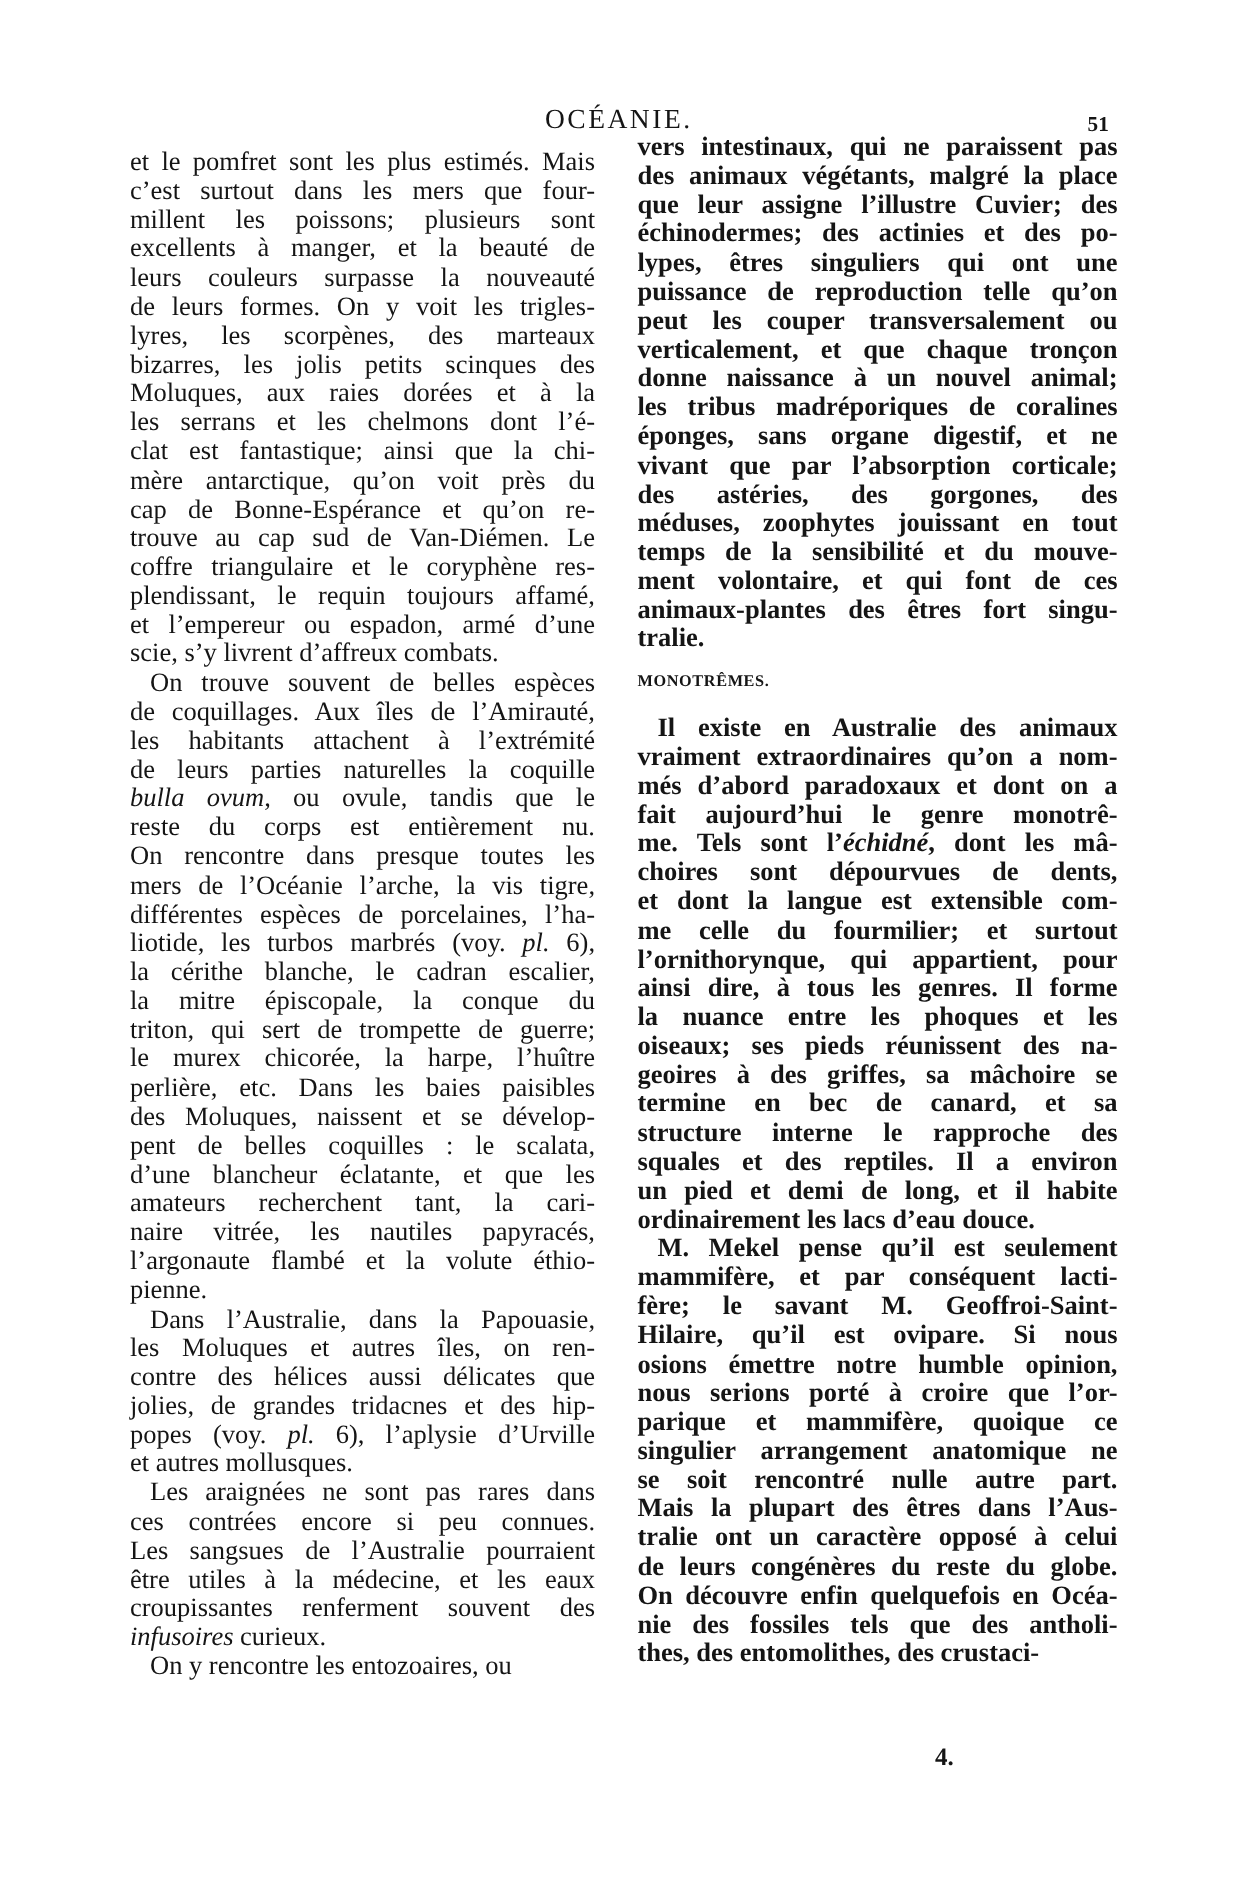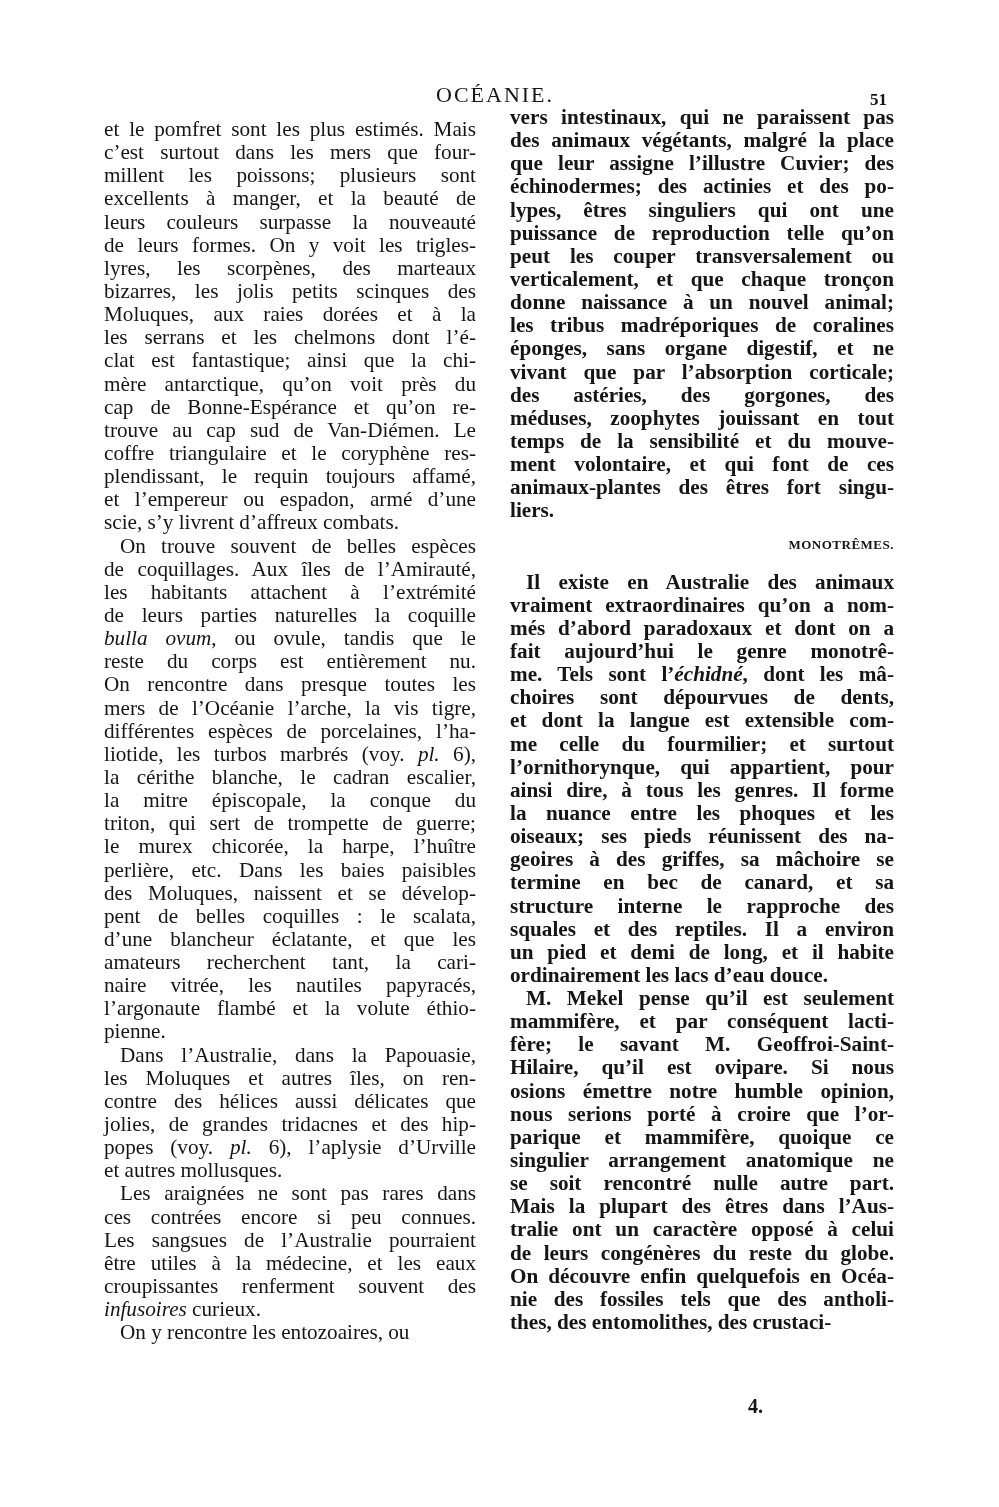--- a/index.html
+++ b/index.html
@@ -25,21 +25,21 @@
     }
     .col-left { left: 104px; }
     .col-right { left: 510px; top: 106px; width: 384px; font-weight: bold; }
     .line {
       display: block; white-space: nowrap; text-align: justify;
       text-align-last: justify; height: 23.15px;
     }
     .line.last { text-align-last: left; }
     .line.indent { padding-left: 16px; }
     .section-heading {
-      display: block; text-align: right; font-size: 13px;
+      display: block; text-align: left; font-size: 13px;
       letter-spacing: 0.5px; margin: 10px 0 22px 0; height: 16px;
     }
     .signature {
       position: absolute; left: 748px; top: 1395px;
       font-size: 20px; font-weight: bold;
     }
     em { font-style: italic; }
   </style>
 </head>
 <body>
@@ -127,21 +127,21 @@
       <span class="line">verticalement, et que chaque tronçon</span>
       <span class="line">donne naissance à un nouvel animal;</span>
       <span class="line">les tribus madréporiques de coralines</span>
       <span class="line">éponges, sans organe digestif, et ne</span>
       <span class="line">vivant que par l’absorption corticale;</span>
       <span class="line">des astéries, des gorgones, des</span>
       <span class="line">méduses, zoophytes jouissant en tout</span>
       <span class="line">temps de la sensibilité et du mouve-</span>
       <span class="line">ment volontaire, et qui font de ces</span>
       <span class="line">animaux-plantes des êtres fort singu-</span>
-      <span class="line last">liers.</span>
+      <span class="line last">tralie.</span>
     </div>
     <span class="section-heading">MONOTRÊMES.</span>
     <div>
       <span class="line indent">Il existe en Australie des animaux</span>
       <span class="line">vraiment extraordinaires qu’on a nom-</span>
       <span class="line">més d’abord paradoxaux et dont on a</span>
       <span class="line">fait aujourd’hui le genre monotrê-</span>
       <span class="line">me. Tels sont l’<em>échidné</em>, dont les mâ-</span>
       <span class="line">choires sont dépourvues de dents,</span>
       <span class="line">et dont la langue est extensible com-</span>

